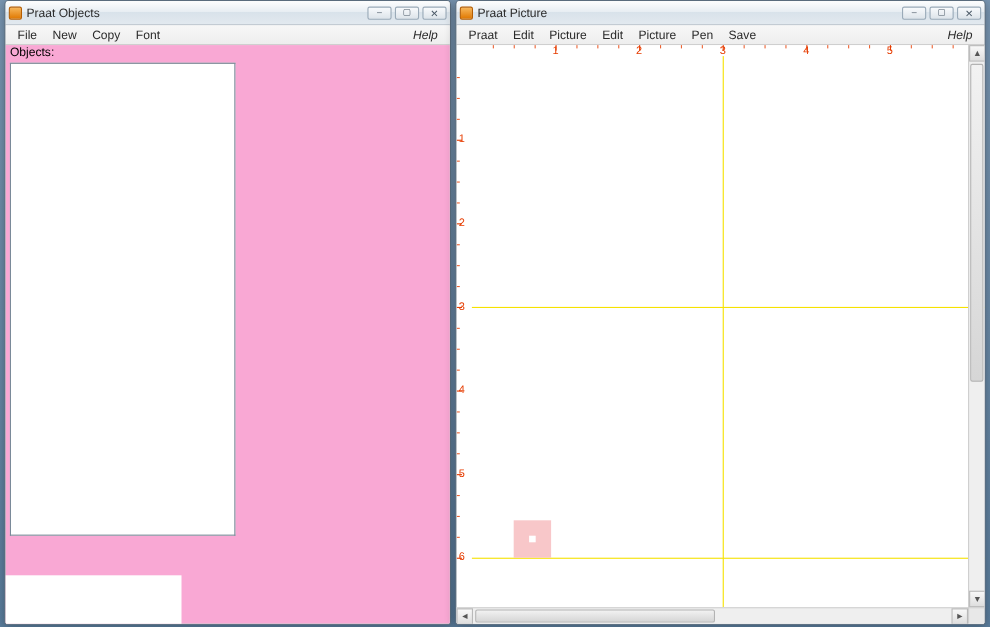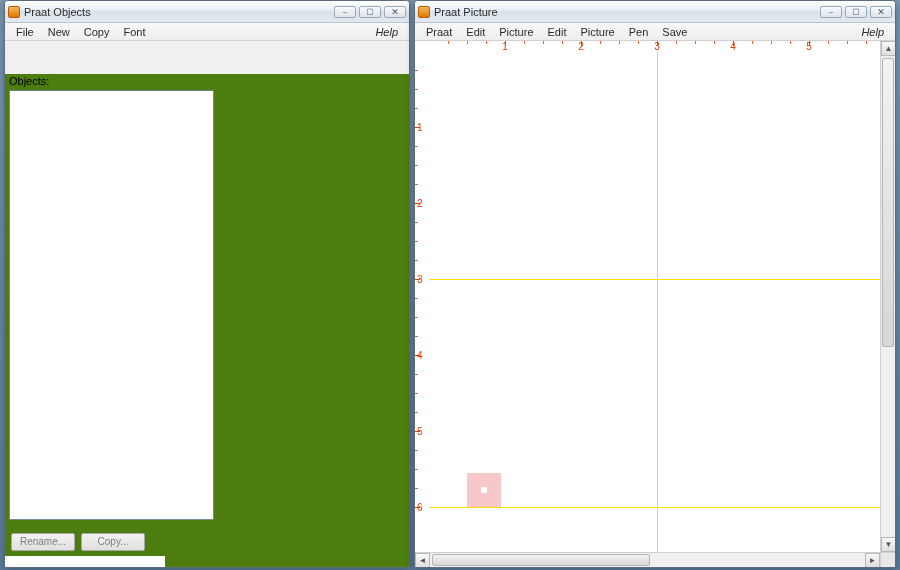--- a/index.html
+++ b/index.html
@@ -70,23 +70,22 @@
     display: flex;
     align-items: center;
     padding: 0 4px;
     font-size: 11px;
     color: #2a2a2a;
   }
   .menu-item { padding: 1px 7px; cursor: pointer; }
   .menu-help { margin-left: auto; font-style: italic; }
   .client {
     flex: 1;
-    background: #4d7c0f;
+    background: #f9a8d4;
     position: relative;
-    margin-top: 33px;
   }
 
   
   .objects-label {
     position: absolute;
     top: 1px; left: 4px;
     font-size: 11px;
     color: #000;
   }
   .objects-list {
@@ -245,24 +244,20 @@
   <div class="menubar">
     <span class="menu-item">File</span>
     <span class="menu-item">New</span>
     <span class="menu-item">Copy</span>
     <span class="menu-item">Font</span>
     <span class="menu-item menu-help">Help</span>
   </div>
   <div class="client">
     <div class="objects-label">Objects:</div>
     <div class="objects-list"></div>
-    <div class="obj-buttons">
-      <div class="obj-btn">Rename...</div>
-      <div class="obj-btn">Copy...</div>
-    </div>
     <div class="white-strip"></div>
   </div>
 </div>
 
 <div class="window" style="left:414px; top:0px; width:482px; height:568px;">
   <div class="titlebar">
     <div class="app-ico"></div>
     <div class="title-text">Praat Picture</div>
     <div class="win-controls">
       <div class="win-btn">–</div>

